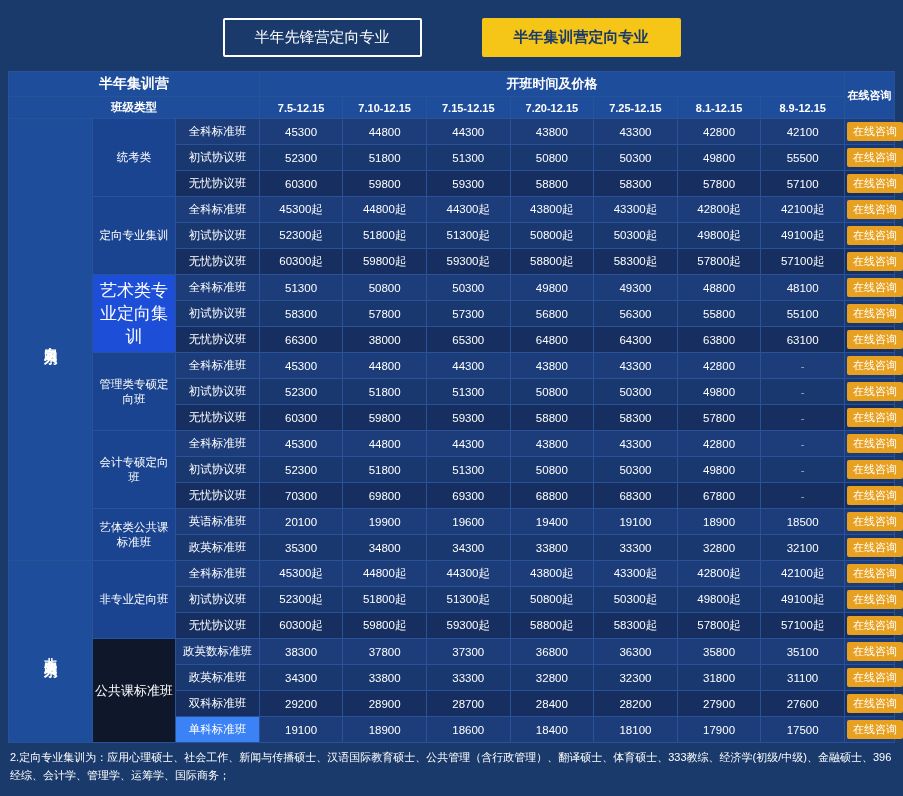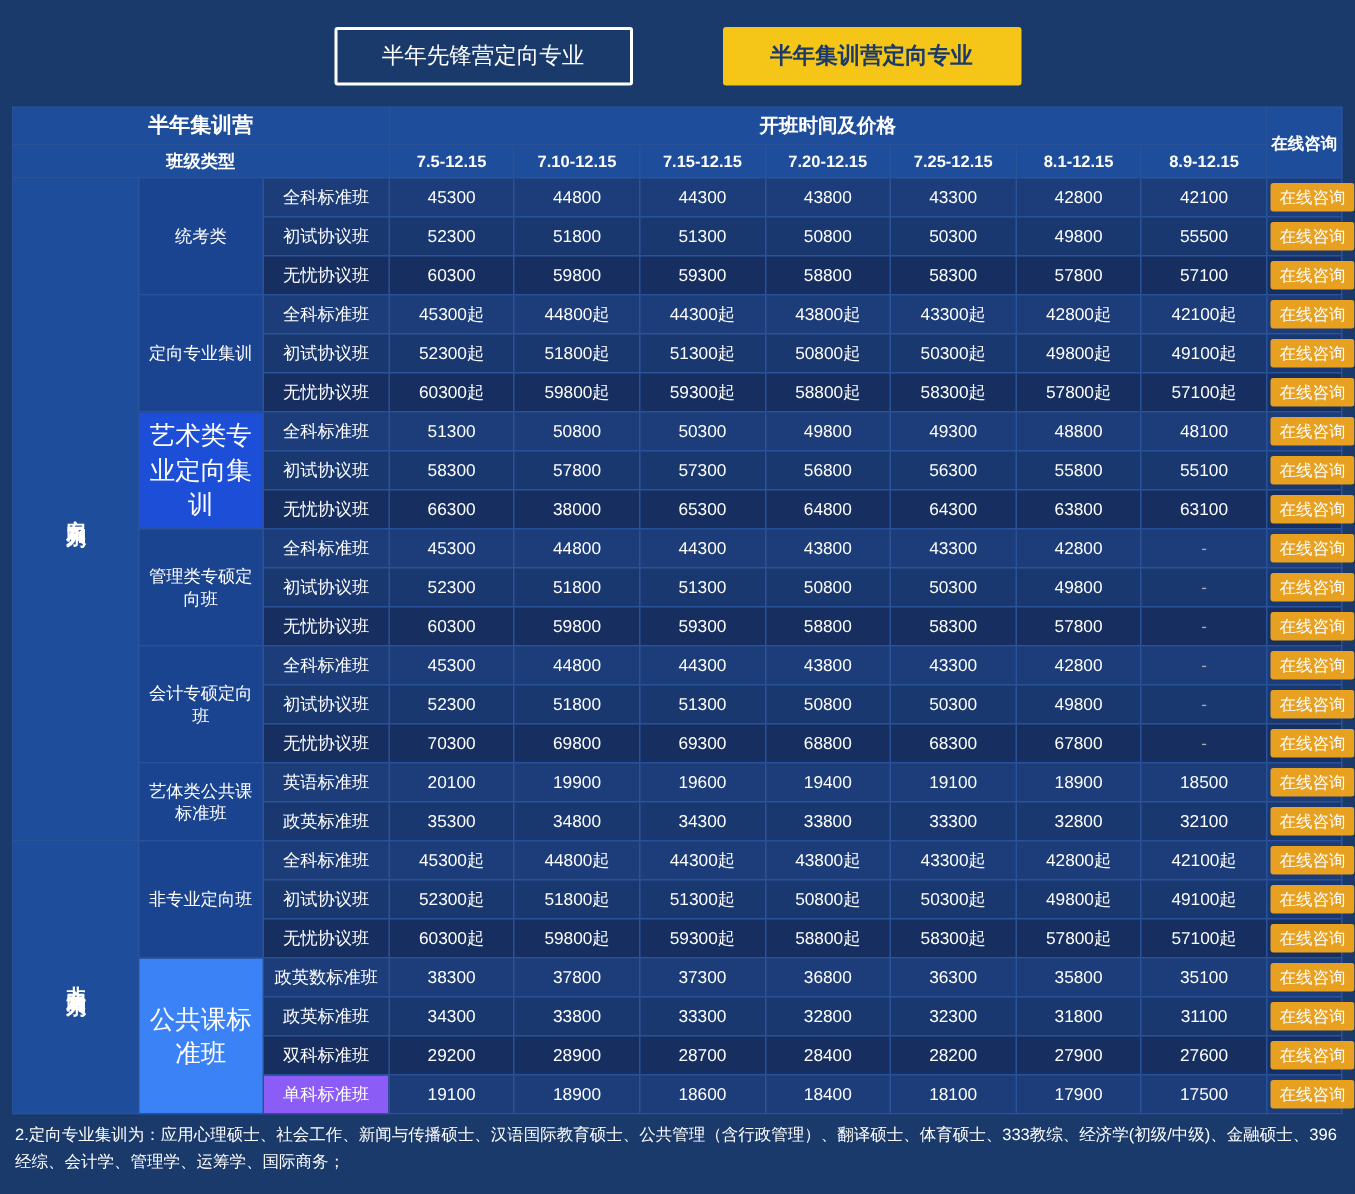--- a/index.html
+++ b/index.html
@@ -339,21 +339,21 @@
           <td style="background: rgb(22, 47, 96); color: rgb(255, 255, 255);">60300起</td>
           <td style="background: rgb(22, 47, 96); color: rgb(255, 255, 255);">59800起</td>
           <td style="background: rgb(22, 47, 96); color: rgb(255, 255, 255);">59300起</td>
           <td style="background: rgb(22, 47, 96); color: rgb(255, 255, 255);">58800起</td>
           <td style="background: rgb(22, 47, 96); color: rgb(255, 255, 255);">58300起</td>
           <td style="background: rgb(22, 47, 96); color: rgb(255, 255, 255);">57800起</td>
           <td style="background: rgb(22, 47, 96); color: rgb(255, 255, 255);">57100起</td>
           <td style="background: rgb(22, 47, 96);"><button class="btn-consult">在线咨询</button></td>
         </tr>
         <tr>
-          <td rowspan="4" style="background: #3b82f6; color: rgb(255, 255, 255); font-size: 17px;">公共课标准班</td>
+          <td rowspan="4" style="background: #0f172a; color: rgb(255, 255, 255); font-size: 13px;">公共课标准班</td>
           <td style="background: rgb(28, 61, 122); color: rgb(255, 255, 255);">政英数标准班</td>
           <td style="background: rgb(28, 61, 122); color: rgb(255, 255, 255);">38300</td>
           <td style="background: rgb(28, 61, 122); color: rgb(255, 255, 255);">37800</td>
           <td style="background: rgb(28, 61, 122); color: rgb(255, 255, 255);">37300</td>
           <td style="background: rgb(28, 61, 122); color: rgb(255, 255, 255);">36800</td>
           <td style="background: rgb(28, 61, 122); color: rgb(255, 255, 255);">36300</td>
           <td style="background: rgb(28, 61, 122); color: rgb(255, 255, 255); margin-left: 21px;">35800</td>
           <td style="background: rgb(28, 61, 122); color: rgb(255, 255, 255);">35100</td>
           <td style="background: rgb(28, 61, 122);"><button class="btn-consult">在线咨询</button></td>
         </tr>
@@ -373,21 +373,21 @@
           <td style="background: rgb(22, 47, 96); color: rgb(255, 255, 255);">29200</td>
           <td style="background: rgb(22, 47, 96); color: rgb(255, 255, 255);">28900</td>
           <td style="background: rgb(22, 47, 96); color: rgb(255, 255, 255);">28700</td>
           <td style="background: rgb(22, 47, 96); color: rgb(255, 255, 255);">28400</td>
           <td style="background: rgb(22, 47, 96); color: rgb(255, 255, 255);">28200</td>
           <td style="background: rgb(22, 47, 96); color: rgb(255, 255, 255);">27900</td>
           <td style="background: rgb(22, 47, 96); color: rgb(255, 255, 255);">27600</td>
           <td style="background: rgb(22, 47, 96);"><button class="btn-consult">在线咨询</button></td>
         </tr>
         <tr>
-          <td style="background: #8b5cf6; color: rgb(255, 255, 255); margin-top: 44px;">单科标准班</td>
+          <td style="background: #3b82f6; color: rgb(255, 255, 255); margin-top: 44px;">单科标准班</td>
           <td style="background: rgb(28, 61, 122); color: rgb(255, 255, 255);">19100</td>
           <td style="background: rgb(28, 61, 122); color: rgb(255, 255, 255);">18900</td>
           <td style="background: rgb(28, 61, 122); color: rgb(255, 255, 255);">18600</td>
           <td style="background: rgb(28, 61, 122); color: rgb(255, 255, 255);">18400</td>
           <td style="background: rgb(28, 61, 122); color: rgb(255, 255, 255);">18100</td>
           <td style="background: rgb(28, 61, 122); color: rgb(255, 255, 255);">17900</td>
           <td style="background: rgb(28, 61, 122); color: rgb(255, 255, 255);">17500</td>
           <td style="background: rgb(28, 61, 122);"><button class="btn-consult">在线咨询</button></td>
         </tr>
       </tbody>

